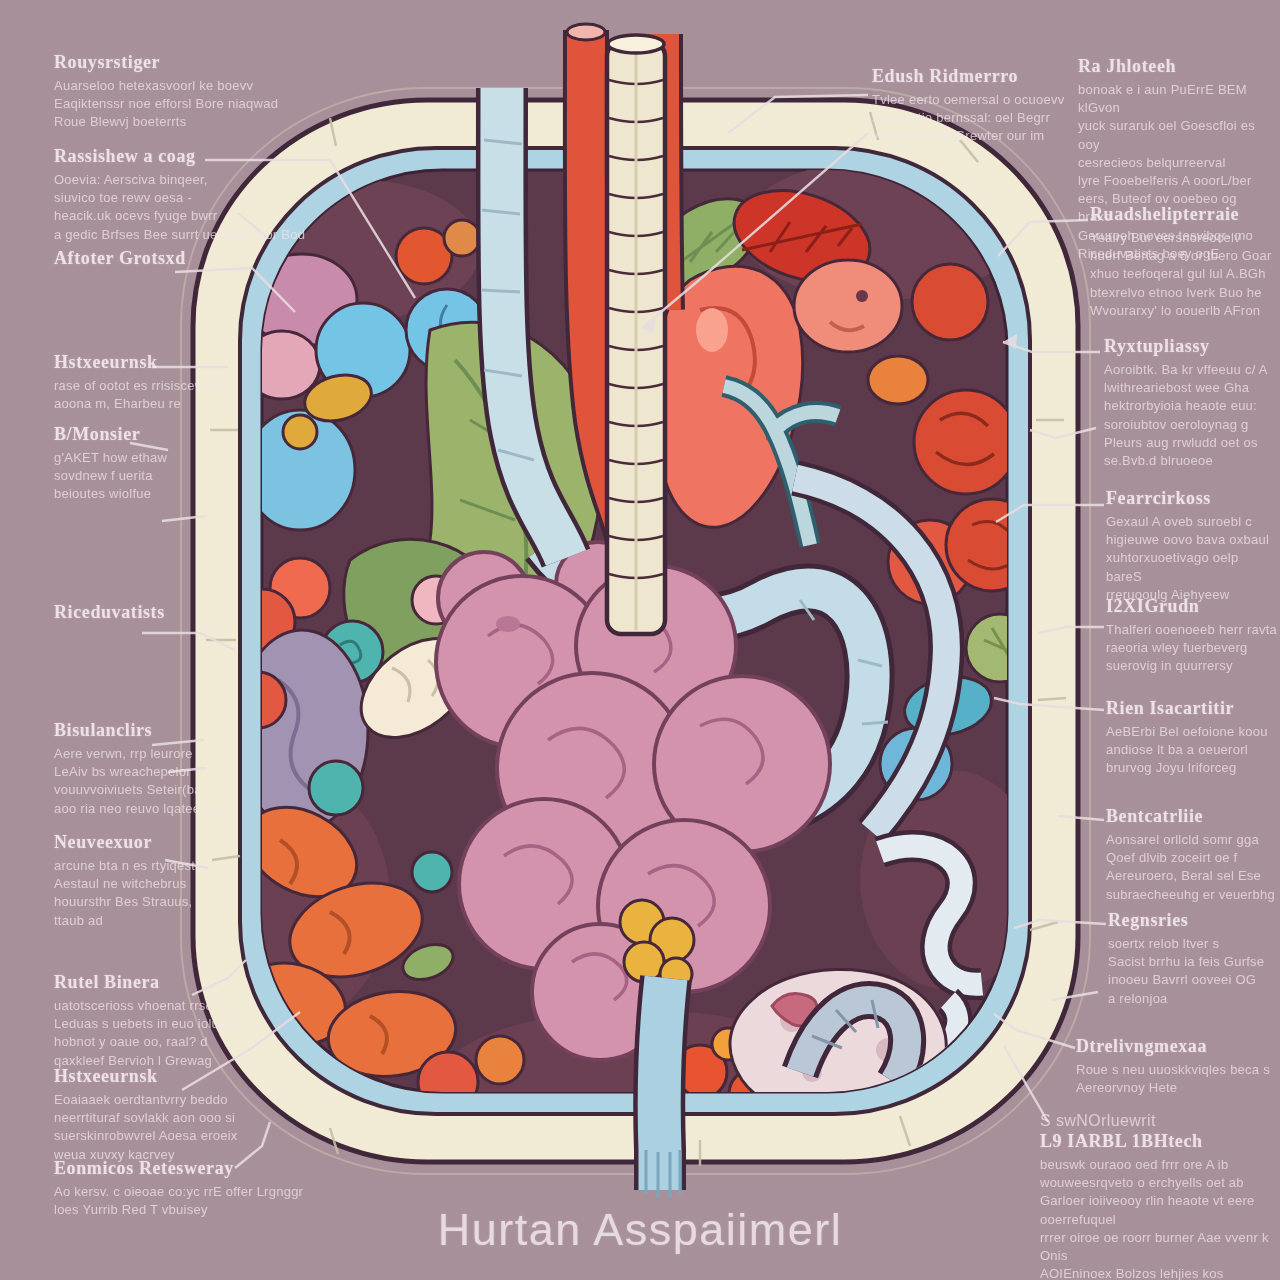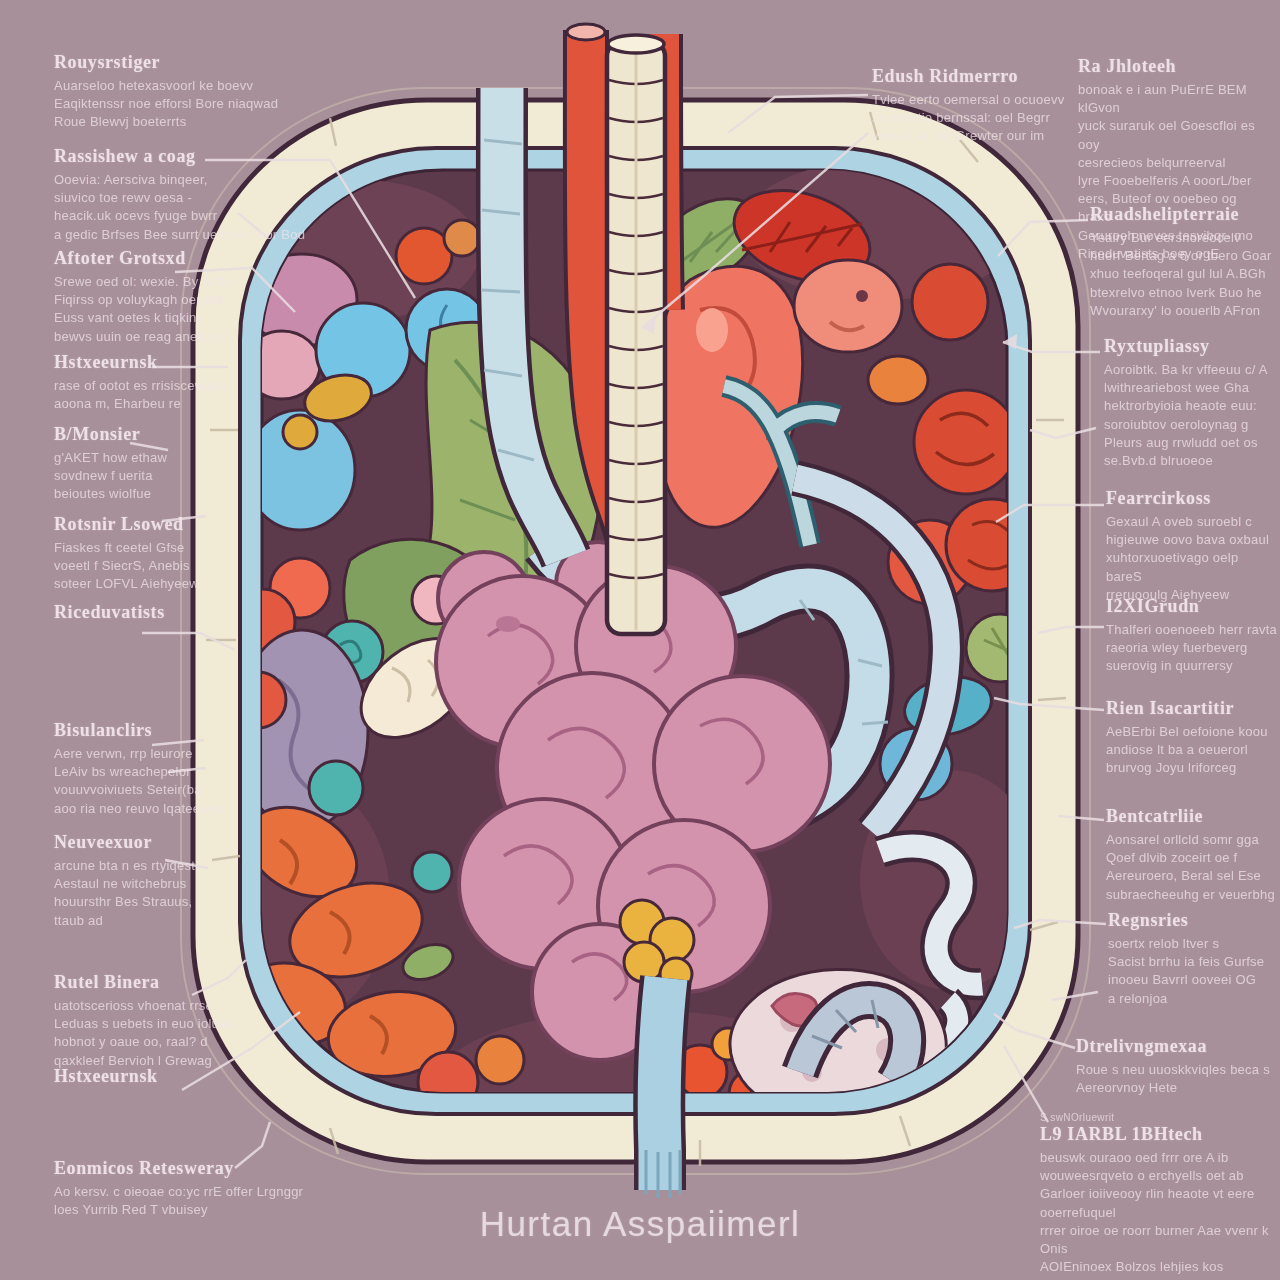--- a/index.html
+++ b/index.html
@@ -4,32 +4,32 @@
 <style>
   html,body{margin:0;padding:0;}
   body{
     width:1280px;height:1280px;position:relative;overflow:hidden;
     background:#a8909b;
     font-family:"Liberation Sans",sans-serif;
   }
   #canvas{position:absolute;inset:0;width:1280px;height:1280px;}
   svg{position:absolute;top:0;left:0;}
   .label{position:absolute;color:#f2e6ea;z-index:3;}
-  .label-pre{font-size:10px;opacity:.7;letter-spacing:.4px;margin-bottom:1px;}
+  .label-pre{font-size:16px;opacity:.7;letter-spacing:.4px;margin-bottom:1px;}
   .label-title{
     font-family:"Liberation Serif",serif;
     font-size:18px;font-weight:700;letter-spacing:.6px;opacity:.95;
     margin-bottom:4px;text-shadow:0 0 2px rgba(255,250,250,.28);
   }
   .label-body{
     font-size:13px;line-height:1.4;opacity:.72;white-space:pre-line;letter-spacing:.25px;
   }
   .poster-title{
     position:absolute;left:0;right:0;top:1204px;text-align:center;z-index:3;
-    font-size:35px;color:#eadfe3;letter-spacing:1.5px;opacity:.95;
+    font-size:45px;color:#eadfe3;letter-spacing:1.5px;opacity:.95;
     font-family:"Liberation Sans",sans-serif;
     text-shadow:0 0 2px rgba(255,255,255,.25);
   }
 </style>
 </head>
 <body>
 
 <div id="canvas">
 
 <svg viewBox="0 0 1280 1280" width="1280" height="1280">
@@ -273,41 +273,31 @@
 </div>
 <div class="label" style="left:54px;top:146px;width:400px">
   <div class="label-title">Rassishew a coag</div>
   <div class="label-body">Ooevia: Aersciva binqeer,
 siuvico toe rewv oesa -
 heacik.uk ocevs fyuge bwrr
 a gedic Brfses Bee surrt ue bovv 'Aor Bod</div>
 </div>
 <div class="label" style="left:54px;top:248px;width:270px">
   <div class="label-title">Aftoter Grotsxd</div>
-  <div class="label-body">Srewe oed ol: wexie. By adfle-
-Fiqirss op voluykagh oeuebl
-Euss vant oetes k tiqkiny
-bewvs uuin oe reag anetices</div>
 </div>
 <div class="label" style="left:54px;top:352px;width:250px">
   <div class="label-title">Hstxeeurnsk</div>
   <div class="label-body">rase of ootot es rrisiscewven
 aoona m, Eharbeu re</div>
 </div>
 <div class="label" style="left:54px;top:424px;width:220px">
   <div class="label-title">B/Monsier</div>
   <div class="label-body">g'AKET how ethaw
 sovdnew f uerita
 beioutes wiolfue</div>
-</div>
-<div class="label" style="left:54px;top:514px;width:230px">
-  <div class="label-title">Rotsnir Lsowed</div>
-  <div class="label-body">Fiaskes ft ceetel Gfse
-voeetl f SiecrS, Anebis
-soteer LOFVL Aiehyeew</div>
 </div>
 <div class="label" style="left:54px;top:602px;width:230px">
   <div class="label-title">Riceduvatists</div>
 </div>
 <div class="label" style="left:54px;top:720px;width:240px">
   <div class="label-title">Bisulanclirs</div>
   <div class="label-body">Aere verwn, rrp leurore
 LeAiv bs wreachepelor
 vouuvvoiviuets Seteir(ba
 aoo ria neo reuvo lqateewes</div>
@@ -321,20 +311,24 @@
 </div>
 <div class="label" style="left:54px;top:972px;width:240px">
   <div class="label-title">Rutel Binera</div>
   <div class="label-body">uatotscerioss vhoenat rrse
 Leduas s uebets in euo ioluaa
 hobnot y oaue oo, raal? d
 qaxkleef Bervioh l Grewag</div>
 </div>
 <div class="label" style="left:54px;top:1066px;width:250px">
   <div class="label-title">Hstxeeurnsk</div>
+  <div class="label-body">Eoaiaaek oerdtantvrry beddo
+neerrtituraf sovlakk aon ooo si
+suerskinrobwvrel Aoesa eroeix
+weua xuvxy kacrvey</div>
 </div>
 <div class="label" style="left:54px;top:1158px;width:330px">
   <div class="label-title">Eonmicos Retesweray</div>
   <div class="label-body">Ao kersv. c oieoae co:yc rrE offer Lrgnggr
 loes Yurrib Red T vbuisey</div>
 </div>
 
 <div class="label" style="left:872px;top:66px;width:210px">
   <div class="label-title">Edush Ridmerrro</div>
   <div class="label-body">Tvlee eerto oemersal o ocuoevv

